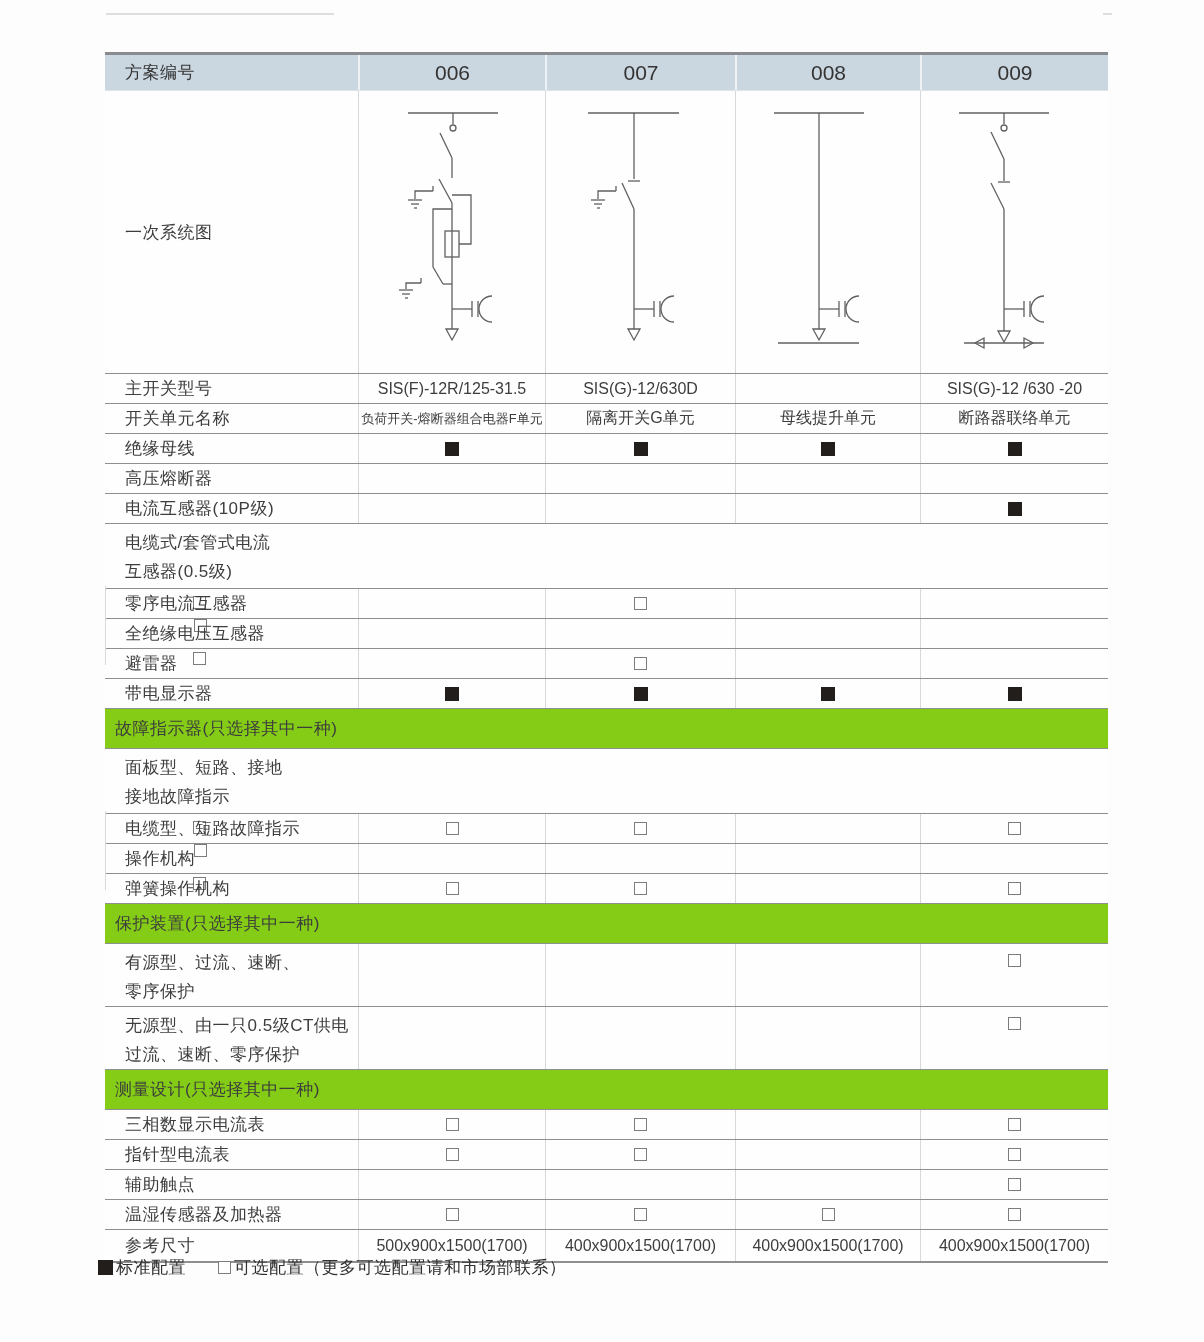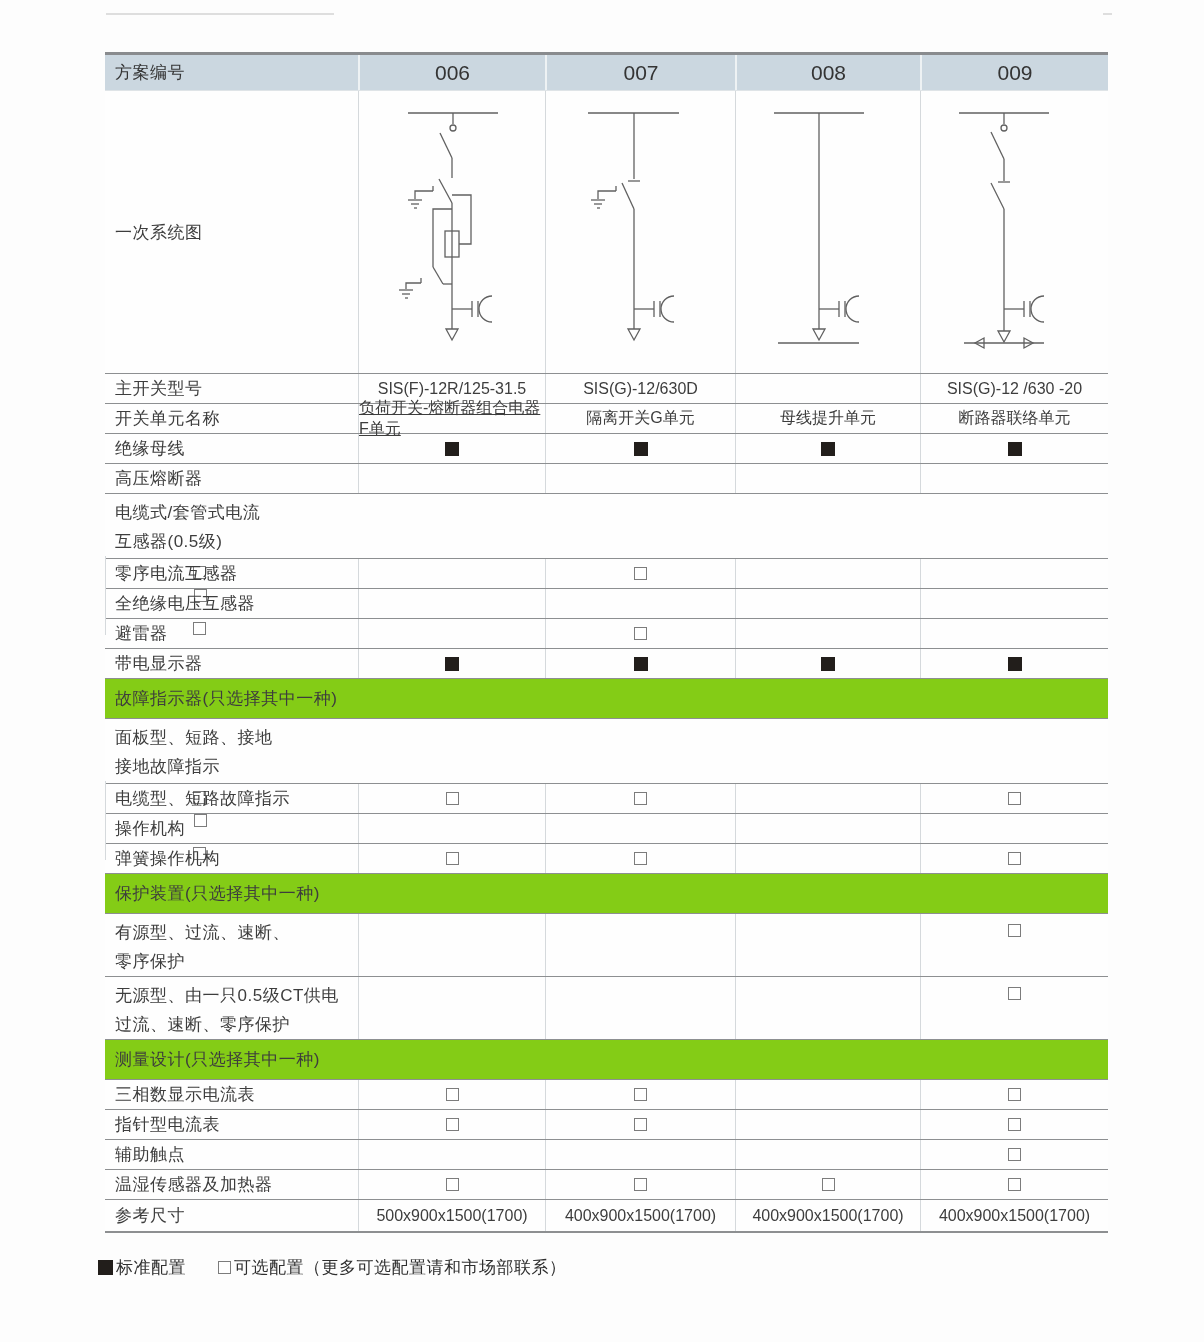--- a/index.html
+++ b/index.html
@@ -28,31 +28,31 @@
   .trow.rlast { height:32px; }
 
   .c0 { width:253px; }
   .c1 { width:187px; }
   .c2 { width:190px; }
   .c3 { width:185px; }
   .c4 { width:188px; }
 
   .label-cell {
     display:flex; flex-direction:column; justify-content:center;
-    padding-left:10px; font-size:17px; letter-spacing:0.5px; line-height:29px;border-radius:8px;
+    padding-left:20px; font-size:17px; letter-spacing:0.5px; line-height:29px;border-radius:8px;
   }
   .r2 .label-cell, .r2b .label-cell { justify-content:flex-start; padding-top:4px; }
   .val-cell {
     display:flex; align-items:center; justify-content:center;
     border-left:1px solid #d5d9dc; font-size:16px;
   }
   .header .val-cell { border-left:2px solid #eef2f4; font-size:21px; color:#343434; }
   .header .label-cell { font-size:17px; color:#343434; }
   .r2 .val-cell, .r2b .val-cell { align-items:flex-start; padding-top:10px; }
-  .val-cell.small { font-size:16px; letter-spacing:0;text-decoration:underline; }
+  .val-cell.small { font-size:13px; letter-spacing:0; }
   .section-cell { display:flex; align-items:center; padding-left:10px; font-size:17px; letter-spacing:0.5px; width:100%; }
 
   .sq-filled { width:14px; height:14px; background:#221e1b; display:inline-block; }
   .sq-empty  { width:13px; height:13px; background:#fff; border:1.5px solid #7c7c7c; display:inline-block; }
 
   .diagram-cell { border-left:1px solid #d5d9dc; position:relative; }
   .diagram-cell svg { display:block; }
   .diagram-cell svg line, .diagram-cell svg polyline, .diagram-cell svg path,
   .diagram-cell svg circle, .diagram-cell svg rect, .diagram-cell svg polygon {
     stroke:#606060; stroke-width:1.3; fill:none;
@@ -210,20 +210,31 @@
       </div>
       <div class="trow r1">
         <div class="c0 label-cell">
           <div>高压熔断器</div>
         </div>
         <div class="c1 val-cell"></div>
         <div class="c2 val-cell"></div>
         <div class="c3 val-cell"></div>
         <div class="c4 val-cell"></div>
       </div>
+      <div class="trow r1">
+        <div class="c0 label-cell">
+          <div>电流互感器(10P级)</div>
+        </div>
+        <div class="c1 val-cell"></div>
+        <div class="c2 val-cell"></div>
+        <div class="c3 val-cell"></div>
+        <div class="c4 val-cell">
+          <span class="sq-filled"></span>
+        </div>
+      </div>
       <div class="trow r2">
         <div class="c0 label-cell">
           <div>电缆式/套管式电流</div>
           <div>互感器(0.5级)</div>
         </div>
         <div class="c1 val-cell">
           <span class="sq-empty"></span>
         </div>
         <div class="c2 val-cell">
           <span class="sq-empty"></span>

